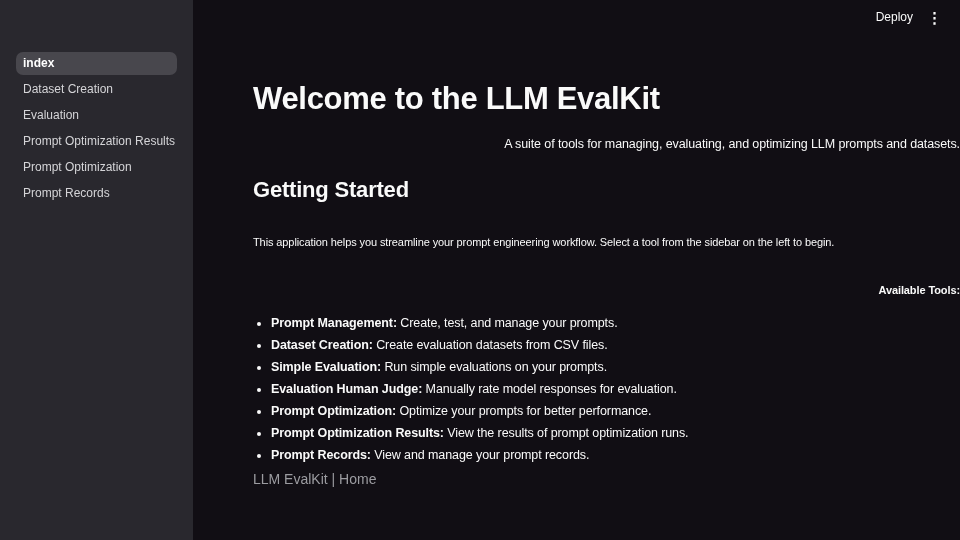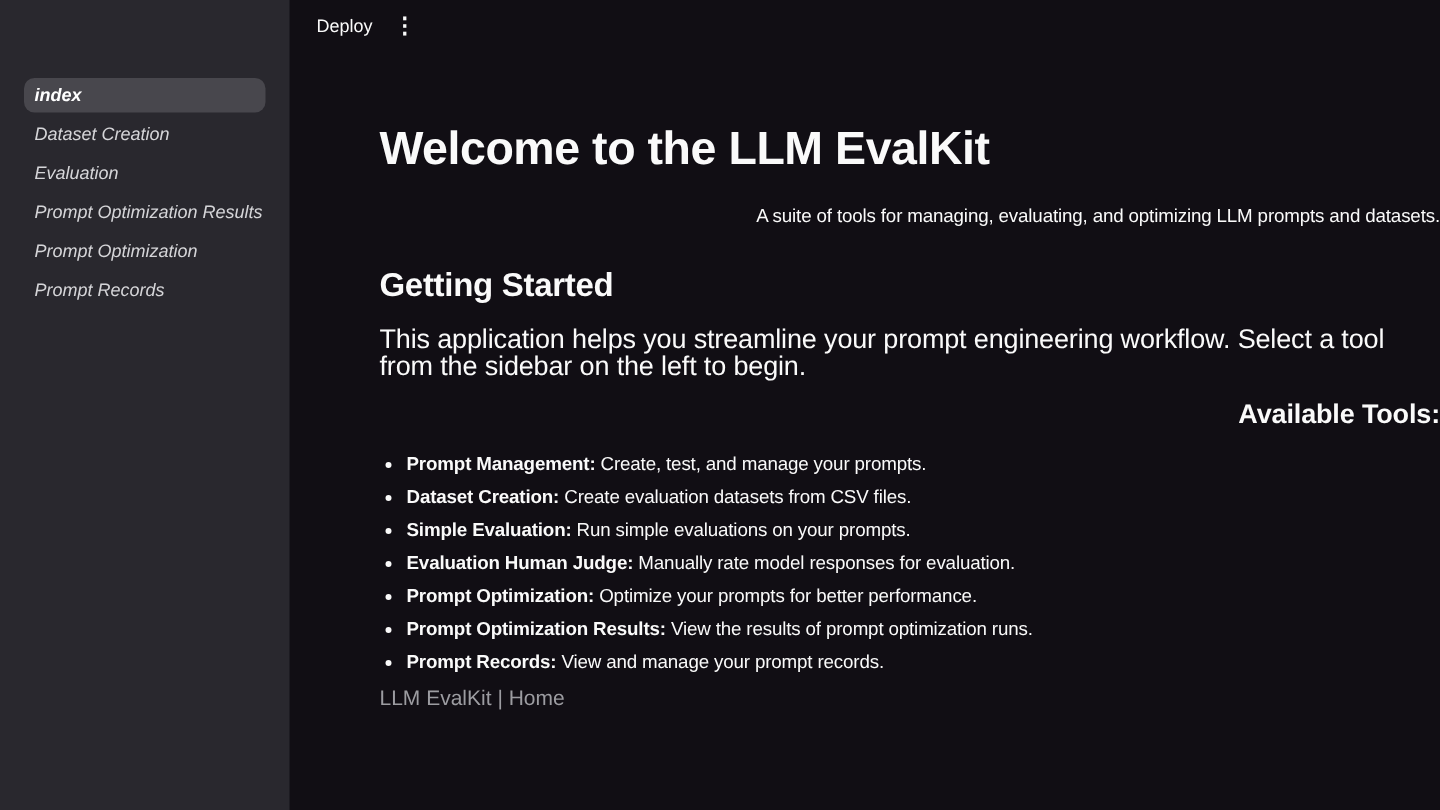--- a/index.html
+++ b/index.html
@@ -9,39 +9,39 @@
     --text-bright:#fafafa;
     --text-sidebar:#d5d5d8;
     --text-muted:#9c9ca1;
   }
   *{margin:0;padding:0;box-sizing:border-box;}
   html,body{width:960px;height:540px;overflow:hidden;}
   body{font-family:"Liberation Sans",sans-serif;background:var(--bg-main);}
   .app{display:flex;width:960px;height:540px;background:var(--bg-main);}
 
   
-  .sidebar{width:193px;height:100%;background:var(--bg-sidebar);flex-shrink:0;padding-top:52px;font-style:italic;}
+  .sidebar{width:193px;height:100%;background:var(--bg-sidebar);flex-shrink:0;padding-top:52px;}
   .nav{display:flex;flex-direction:column;}
   .nav-item{margin:0 16px 3px 16px;height:23px;line-height:23px;padding:0 7px;border-radius:7px;
     font-size:12px;color:var(--text-sidebar);cursor:pointer;white-space:nowrap;overflow:hidden;}
   .nav-item.active{background:var(--bg-active);color:#ffffff;font-weight:700;}
 
   
   .main{flex:1;display:flex;flex-direction:column;position:relative;}
-  .topbar{height:34px;display:flex;align-items:center;gap:14px;padding:0 18px;}
+  .topbar{height:34px;display:flex;align-items:center;justify-content:flex-end;gap:14px;padding:0 18px;}
   .deploy{background:none;border:none;color:var(--text-bright);font-family:"Liberation Sans",sans-serif;
     font-size:12px;cursor:pointer;padding:2px 0;}
   .menu{background:none;border:none;cursor:pointer;display:flex;align-items:center;}
   .kebab{color:var(--text-bright);font-size:15px;line-height:15px;font-weight:700;}
 
   .content{padding:0 0 0 60px;}
   h1{margin-top:45px;font-size:31px;line-height:40px;font-weight:700;color:var(--text-bright);letter-spacing:-0.3px;}
   .subtitle{margin-top:16px;font-size:12.5px;line-height:18px;color:var(--text-bright);letter-spacing:-0.1px;text-align:right;}
   h2{margin-top:24px;font-size:22px;line-height:26px;font-weight:700;color:var(--text-bright);letter-spacing:-0.2px;}
-  .body{margin-top:14px;font-size:18px;line-height:18px;color:var(--text-bright);letter-spacing:-0.1px;}
+  .body{margin-top:30px;font-size:11px;line-height:18px;color:var(--text-bright);letter-spacing:-0.1px;}
   .bold{font-weight:700;text-align:right;}
   ul.tools{margin-top:16px;list-style:disc;padding-left:18px;color:var(--text-bright);}
   ul.tools li{font-size:12.5px;line-height:16px;margin-bottom:6px;letter-spacing:-0.1px;}
   ul.tools li strong{font-weight:700;}
   .footer{margin-top:9px;font-size:14px;line-height:14px;color:var(--text-muted);}
 </style>
 </head>
 <body>
 
 <div class="app">

